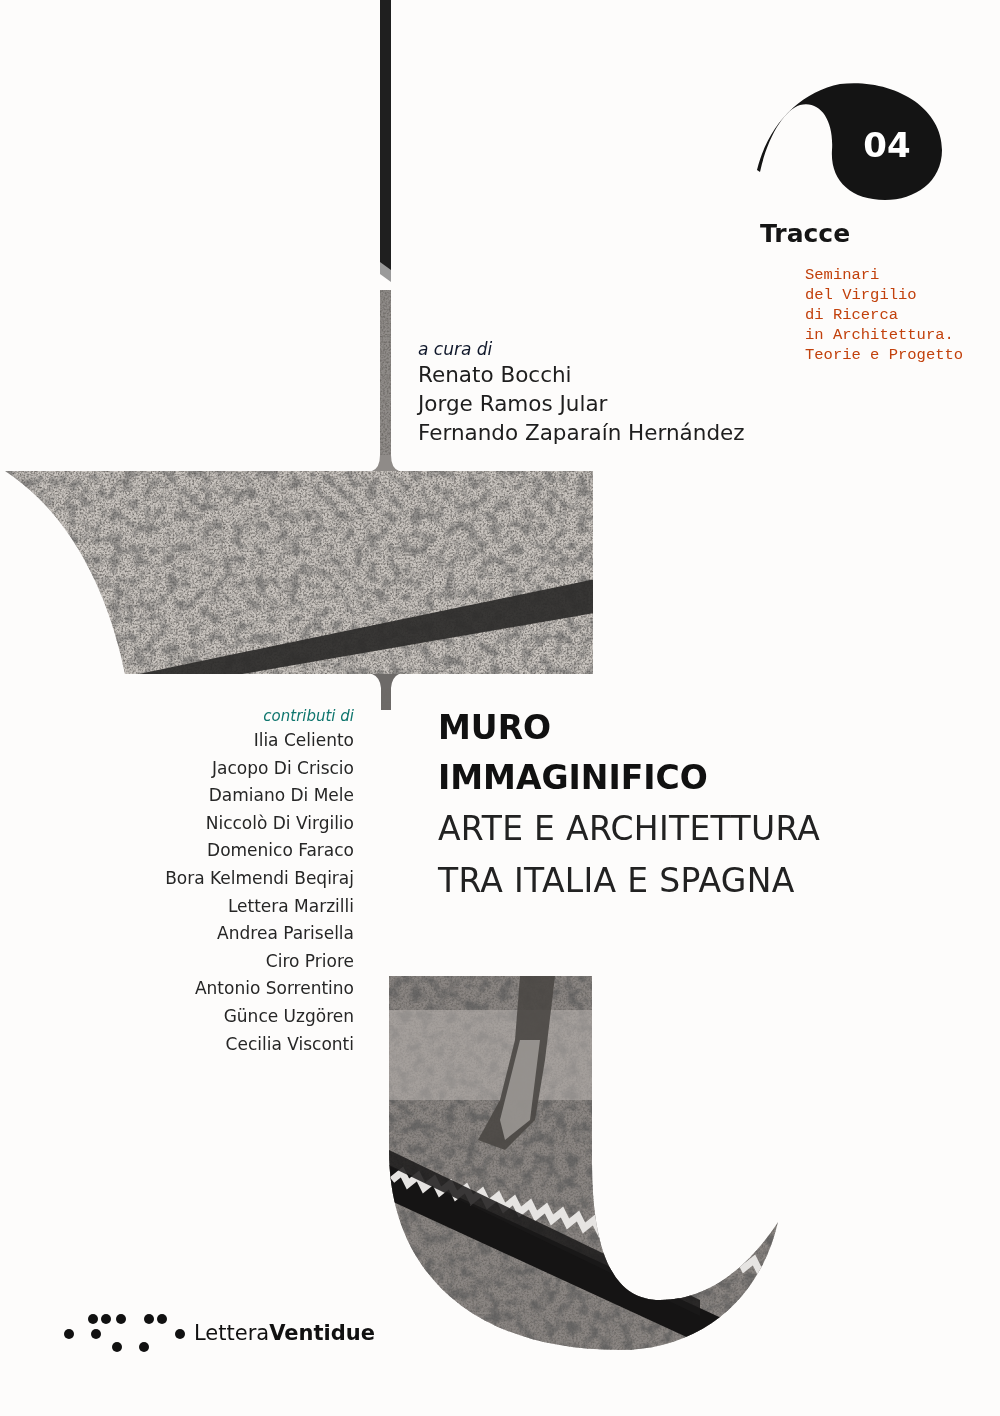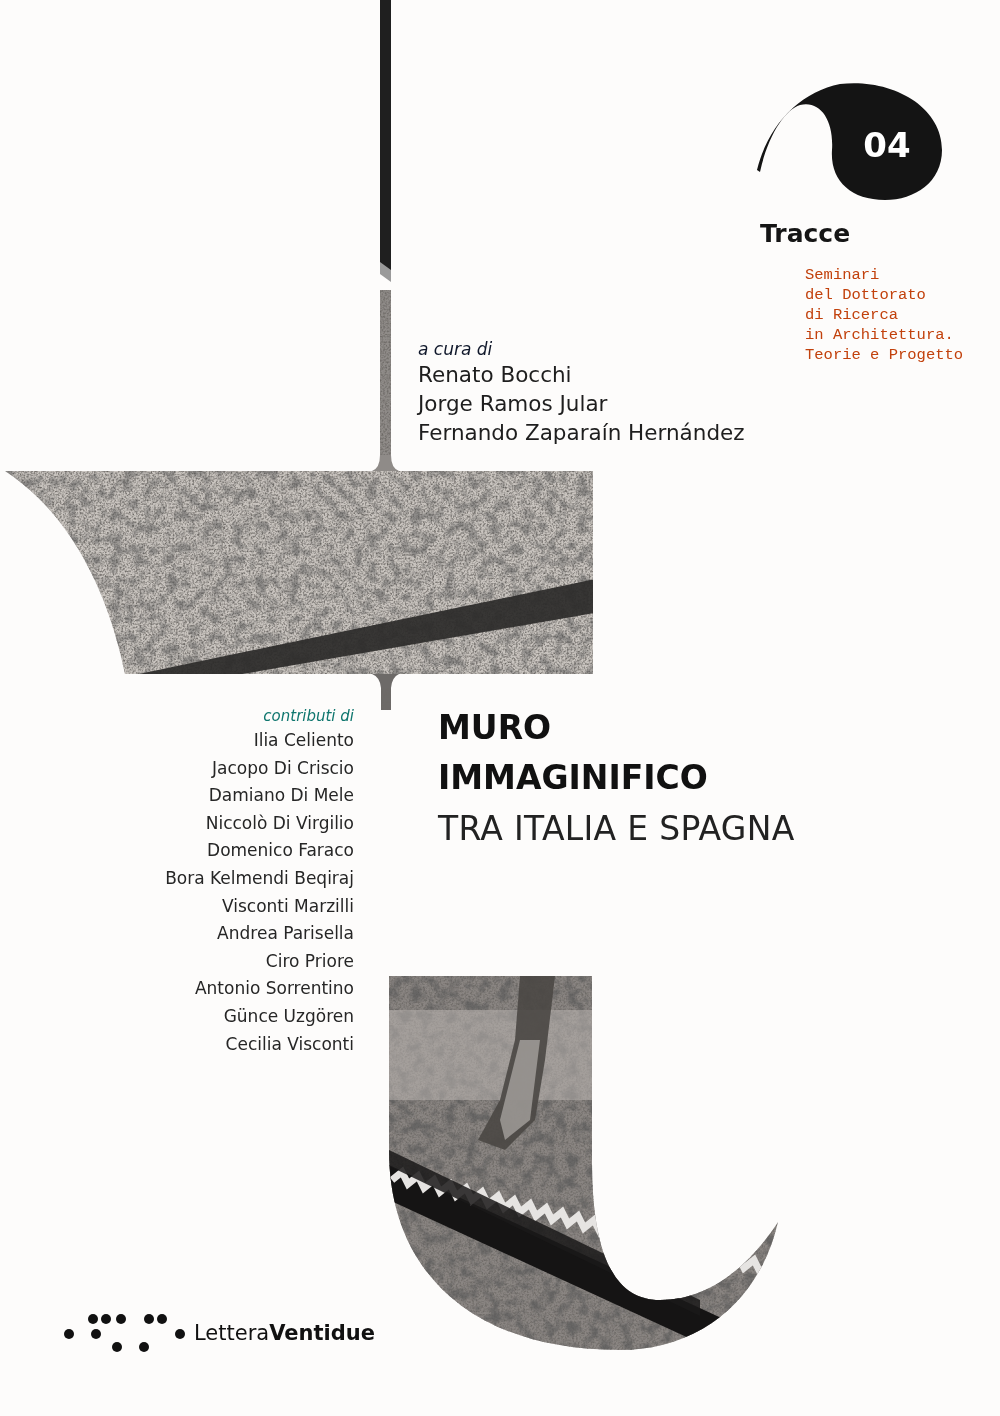--- a/index.html
+++ b/index.html
@@ -130,48 +130,49 @@
 
   <g>
     <path d="M757,170 C768,125 800,92 840,84 C890,78 942,105 942,150 C942,182 915,200 885,200 C850,200 830,180 832,150 C834,120 820,100 800,105 C785,110 768,135 760,172 Z" fill="#141414"></path>
   </g>
 </svg>
 
 <div class="abs series-num">04</div>
 <div class="abs series-name">Tracce</div>
 <div class="abs series-desc">
   <div>Seminari</div>
-  <div>del Dottorato</div>
+  <div>del Virgilio</div>
   <div>di Ricerca</div>
   <div>in Architettura.</div>
   <div>Teorie e Progetto</div>
 </div>
 
 <div class="abs editors">
   <div class="lead">a cura di</div>
   <div class="name">Renato Bocchi</div>
   <div class="name">Jorge Ramos Jular</div>
   <div class="name">Fernando Zaparaín Hernández</div>
 </div>
 
 <div class="abs title">
   <div class="t-bold">MURO</div>
   <div class="t-bold">IMMAGINIFICO</div>
+  <div class="t-light">ARTE E ARCHITETTURA</div>
   <div class="t-light">TRA ITALIA E SPAGNA</div>
 </div>
 
 <div class="abs contrib">
   <div class="lead">contributi di</div>
   <div class="name">Ilia Celiento</div>
   <div class="name">Jacopo Di Criscio</div>
   <div class="name">Damiano Di Mele</div>
   <div class="name">Niccolò Di Virgilio</div>
   <div class="name">Domenico Faraco</div>
   <div class="name">Bora Kelmendi Beqiraj</div>
-  <div class="name">Visconti Marzilli</div>
+  <div class="name">Lettera Marzilli</div>
   <div class="name">Andrea Parisella</div>
   <div class="name">Ciro Priore</div>
   <div class="name">Antonio Sorrentino</div>
   <div class="name">Günce Uzgören</div>
   <div class="name">Cecilia Visconti</div>
 </div>
 
 <div class="abs" style="left:0;top:0;">
   <div>
     <span class="logo-dot" style="left:88px;top:1314px;"></span>

